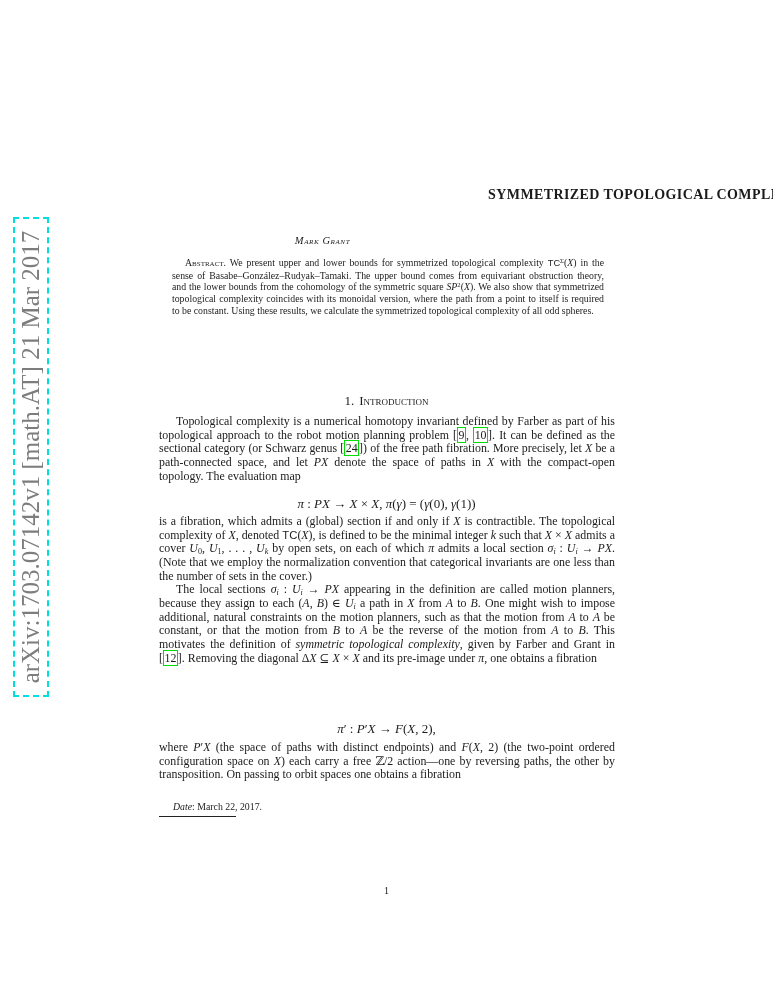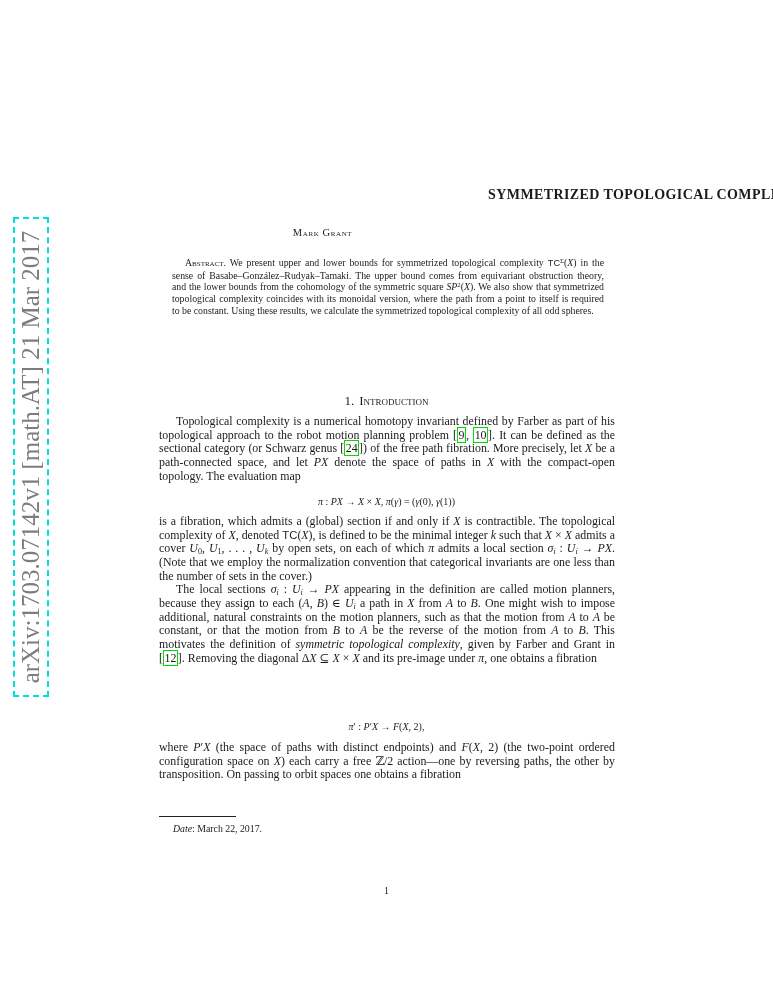--- a/index.html
+++ b/index.html
@@ -12,42 +12,42 @@
 
   .arxiv-stamp{
     position:absolute;left:-209px;top:439px;width:480px;height:36px;box-sizing:border-box;
     transform:rotate(-90deg);
     text-align:center;font-size:25px;line-height:31px;color:#7d7d7d;
     border:2px dashed #00dede;white-space:nowrap;
   }
 
   .title{position:absolute;top:187px;left:0;width:773px;margin:0;text-align:right;
     font-size:14px;font-weight:700;letter-spacing:0.4px;padding-left:44px;}
-  .author{position:absolute;top:227px;left:0;width:645px;text-align:center;
-    font-size:10.5px;font-variant:small-caps;letter-spacing:0.6px;}
+  .author{position:absolute;top:235px;left:0;width:645px;text-align:center;
+    font-size:10.5px;font-variant:small-caps;letter-spacing:0.6px;font-style:italic;}
 
   .abstract{position:absolute;top:257px;left:172px;width:432px;margin:0;
     font-size:9.8px;line-height:11.65px;text-align:justify;text-indent:13px;}
 
   .heading{position:absolute;top:393px;left:0;width:773px;text-align:center;font-size:13px;}
   .heading .num{margin-right:5px;}
 
   .body{font-size:11.9px;line-height:13.65px;text-align:justify;margin:0;}
   .indent{text-indent:17px;}
   .p1{position:absolute;top:415px;left:159px;width:456px;}
   .p23{position:absolute;top:515px;left:159px;width:456px;}
   .p4{position:absolute;top:741px;left:159px;width:456px;}
 
-  .eq{position:absolute;left:0;width:773px;text-align:center;font-size:10px;margin:0;}
+  .eq{position:absolute;left:0;width:773px;text-align:center;font-size:13px;margin:0;}
   .eq1{top:496px;}
   .eq2{top:721px;}
   .eq3{top:792px;}
 
   .footrule{position:absolute;top:816px;left:159px;width:77px;height:0;border-top:1.2px solid #222;}
-  .footnotes{position:absolute;top:823px;left:159px;width:456px;
+  .footnotes{position:absolute;top:801px;left:159px;width:456px;
     font-size:9.8px;line-height:11.6px;text-align:justify;}
   .footnotes p{margin:0;text-indent:14px;}
 
   .pagenum{position:absolute;top:885px;left:0;width:773px;text-align:center;font-size:10px;}
 
   .it{font-style:italic;}
   .sc{font-variant:small-caps;}
   .sf{font-family:"Liberation Sans","DejaVu Sans",sans-serif;font-size:0.95em;}
   .sup{font-size:0.68em;vertical-align:0.5em;line-height:0;}
   .sub{font-size:0.68em;vertical-align:-0.22em;line-height:0;}

